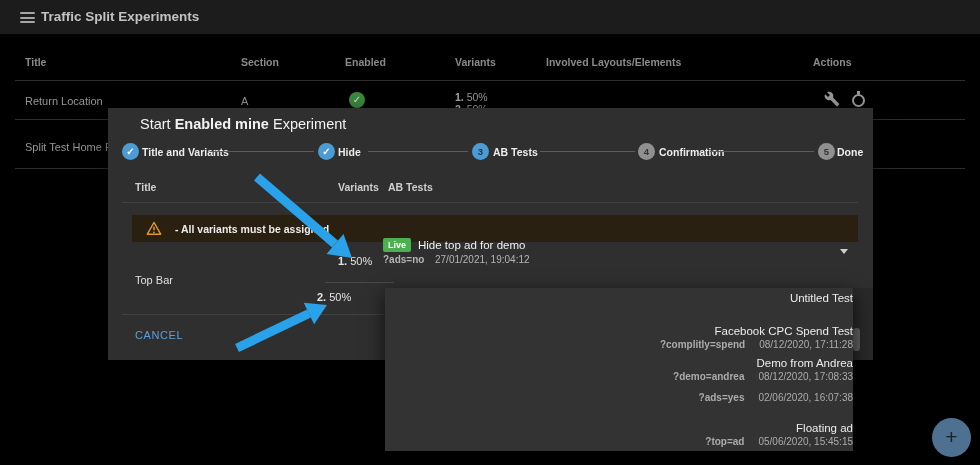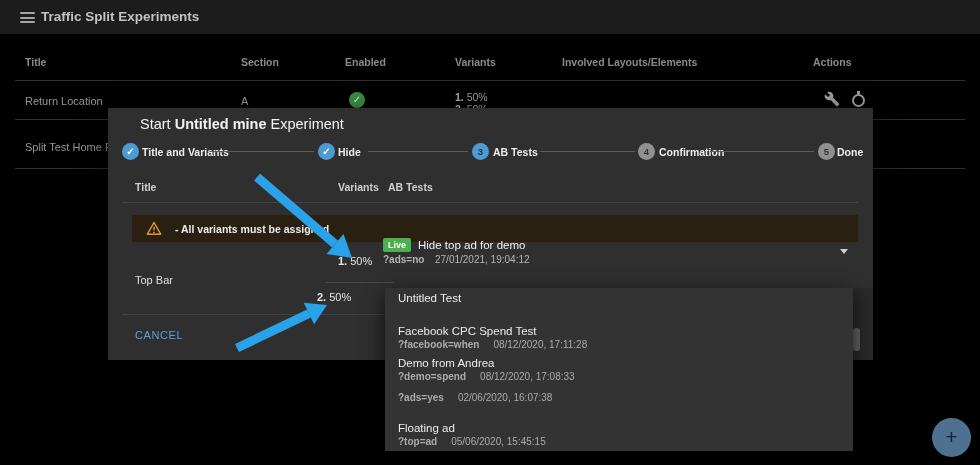--- a/index.html
+++ b/index.html
@@ -62,21 +62,21 @@
   .sel-time { position:absolute; left:59px; top:24px; font-size:10px; color:#b5b5b5; }
   .caret { position:absolute; right:10px; top:19px; width:0; height:0; border-left:4.5px solid transparent; border-right:4.5px solid transparent; border-top:5px solid #cfcfcf; }
 
   
   .cancel-btn { position:absolute; left:27px; top:221px; font-size:11px; font-weight:normal; letter-spacing:.6px; color:#59a0da; cursor:pointer; background:none; border:none; font-family:inherit; }
   .modal-scroll-track { position:absolute; left:744px; top:180px; width:21px; height:72px; background:#292929; }
   .modal-scroll-thumb { position:absolute; left:745px; top:220px; width:7px; height:23px; background:#616161; border-radius:3px; cursor:grab; }
 
   
   .dropdown { position:absolute; left:385px; top:288px; width:468px; height:163px; background:#333333; z-index:20; box-shadow:0 6px 18px rgba(0,0,0,.7); overflow:hidden; }
-  .dd-option { position:relative; height:32.6px; padding:4px 0 0 13px; cursor:pointer; }
+  .dd-option { position:relative; height:32.6px; padding:4px 0 0 13px; cursor:pointer;text-align:right; }
   .dd-name { font-size:11.5px; color:#ececec; }
   .dd-sub { margin-top:2px; font-size:10px; color:#ababab; }
   .dd-sub b { font-weight:bold; margin-right:14px; }
 
   
   .arrows { position:absolute; inset:0; z-index:30; pointer-events:none; }
 </style>
 </head>
 <body>
 
@@ -89,21 +89,21 @@
         <span></span>
       </div>
     <div class="topbar-title">Traffic Split Experiments</div>
   </div>
 
   <div class="bg-table">
     <div class="bg-th" style="left:25px">Title</div>
     <div class="bg-th" style="left:241px">Section</div>
     <div class="bg-th" style="left:345px">Enabled</div>
     <div class="bg-th" style="left:455px">Variants</div>
-    <div class="bg-th" style="left:562px">Involved Layouts/Elements</div>
+    <div class="bg-th" style="left:546px">Involved Layouts/Elements</div>
     <div class="bg-th" style="left:813px">Actions</div>
     <div class="hr" style="left:15px; right:15px; top:80px"></div>
 
     <div class="bg-cell" style="left:25px;  top:95px">Return Location</div>
     <div class="bg-cell" style="left:241px; top:95px">A</div>
     <div class="enabled-badge">✓</div>
     <div class="bg-variants" style="top:91px"><b>1.</b> <span>50%</span></div>
     <div class="bg-variants" style="top:103px"><b>2.</b> <span>50%</span></div>
     <svg class="bg-action-icon" style="left:824px; top:91px" width="16" height="16" viewBox="0 0 24 24">
       <path fill="#9b9b9b" d="M22.7 19l-9.1-9.1c.9-2.3.4-5-1.5-6.9-2-2-5-2.4-7.4-1.3L9 6 6 9 1.6 4.7C.4 7.1.9 10.1 2.9 12.1c1.9 1.9 4.6 2.4 6.9 1.5l9.1 9.1c.4.4 1 .4 1.4 0l2.3-2.3c.5-.4.5-1.1.1-1.4z"></path>
@@ -111,21 +111,21 @@
     <div class="ring-icon"></div>
     <div class="hr" style="left:15px; right:15px; top:119px"></div>
 
     <div class="bg-cell" style="left:25px; top:141px">Split Test Home Page</div>
     <div class="hr" style="left:15px; right:15px; top:168px"></div>
   </div>
 
   <div class="fab">+</div>
 
   <div class="modal">
-    <div class="modal-title"><span>Start </span><b>Untitled mine</b><span> Experiment</span></div>
+    <div class="modal-title"><span>Start </span><b>Enabled mine</b><span> Experiment</span></div>
 
     <div>
       <div class="step-circle step-done" style="left:14px">✓</div>
       <div class="step-label" style="left:34px">Title and Variants</div>
       <div class="step-line" style="left:102px; width:104px"></div>
       <div class="step-circle step-done" style="left:210px">✓</div>
       <div class="step-label" style="left:230px">Hide</div>
       <div class="step-line" style="left:260px; width:100px"></div>
       <div class="step-circle step-active" style="left:364px">3</div>
       <div class="step-label" style="left:385px">AB Tests</div>
@@ -170,25 +170,25 @@
     <div class="modal-scroll-track"></div>
     <div class="modal-scroll-thumb"></div>
   </div>
 
   <div class="dropdown">
     <div class="dd-option">
       <div class="dd-name">Untitled Test</div>
     </div>
     <div class="dd-option">
       <div class="dd-name">Facebook CPC Spend Test</div>
-      <div class="dd-sub"><b>?facebook=when</b><span>08/12/2020, 17:11:28</span></div>
+      <div class="dd-sub"><b>?complitly=spend</b><span>08/12/2020, 17:11:28</span></div>
     </div>
     <div class="dd-option">
       <div class="dd-name">Demo from Andrea</div>
-      <div class="dd-sub"><b>?demo=spend</b><span>08/12/2020, 17:08:33</span></div>
+      <div class="dd-sub"><b>?demo=andrea</b><span>08/12/2020, 17:08:33</span></div>
     </div>
     <div class="dd-option">
       <div class="dd-sub"><b>?ads=yes</b><span>02/06/2020, 16:07:38</span></div>
     </div>
     <div class="dd-option">
       <div class="dd-name">Floating ad</div>
       <div class="dd-sub"><b>?top=ad</b><span>05/06/2020, 15:45:15</span></div>
     </div>
   </div>
 

